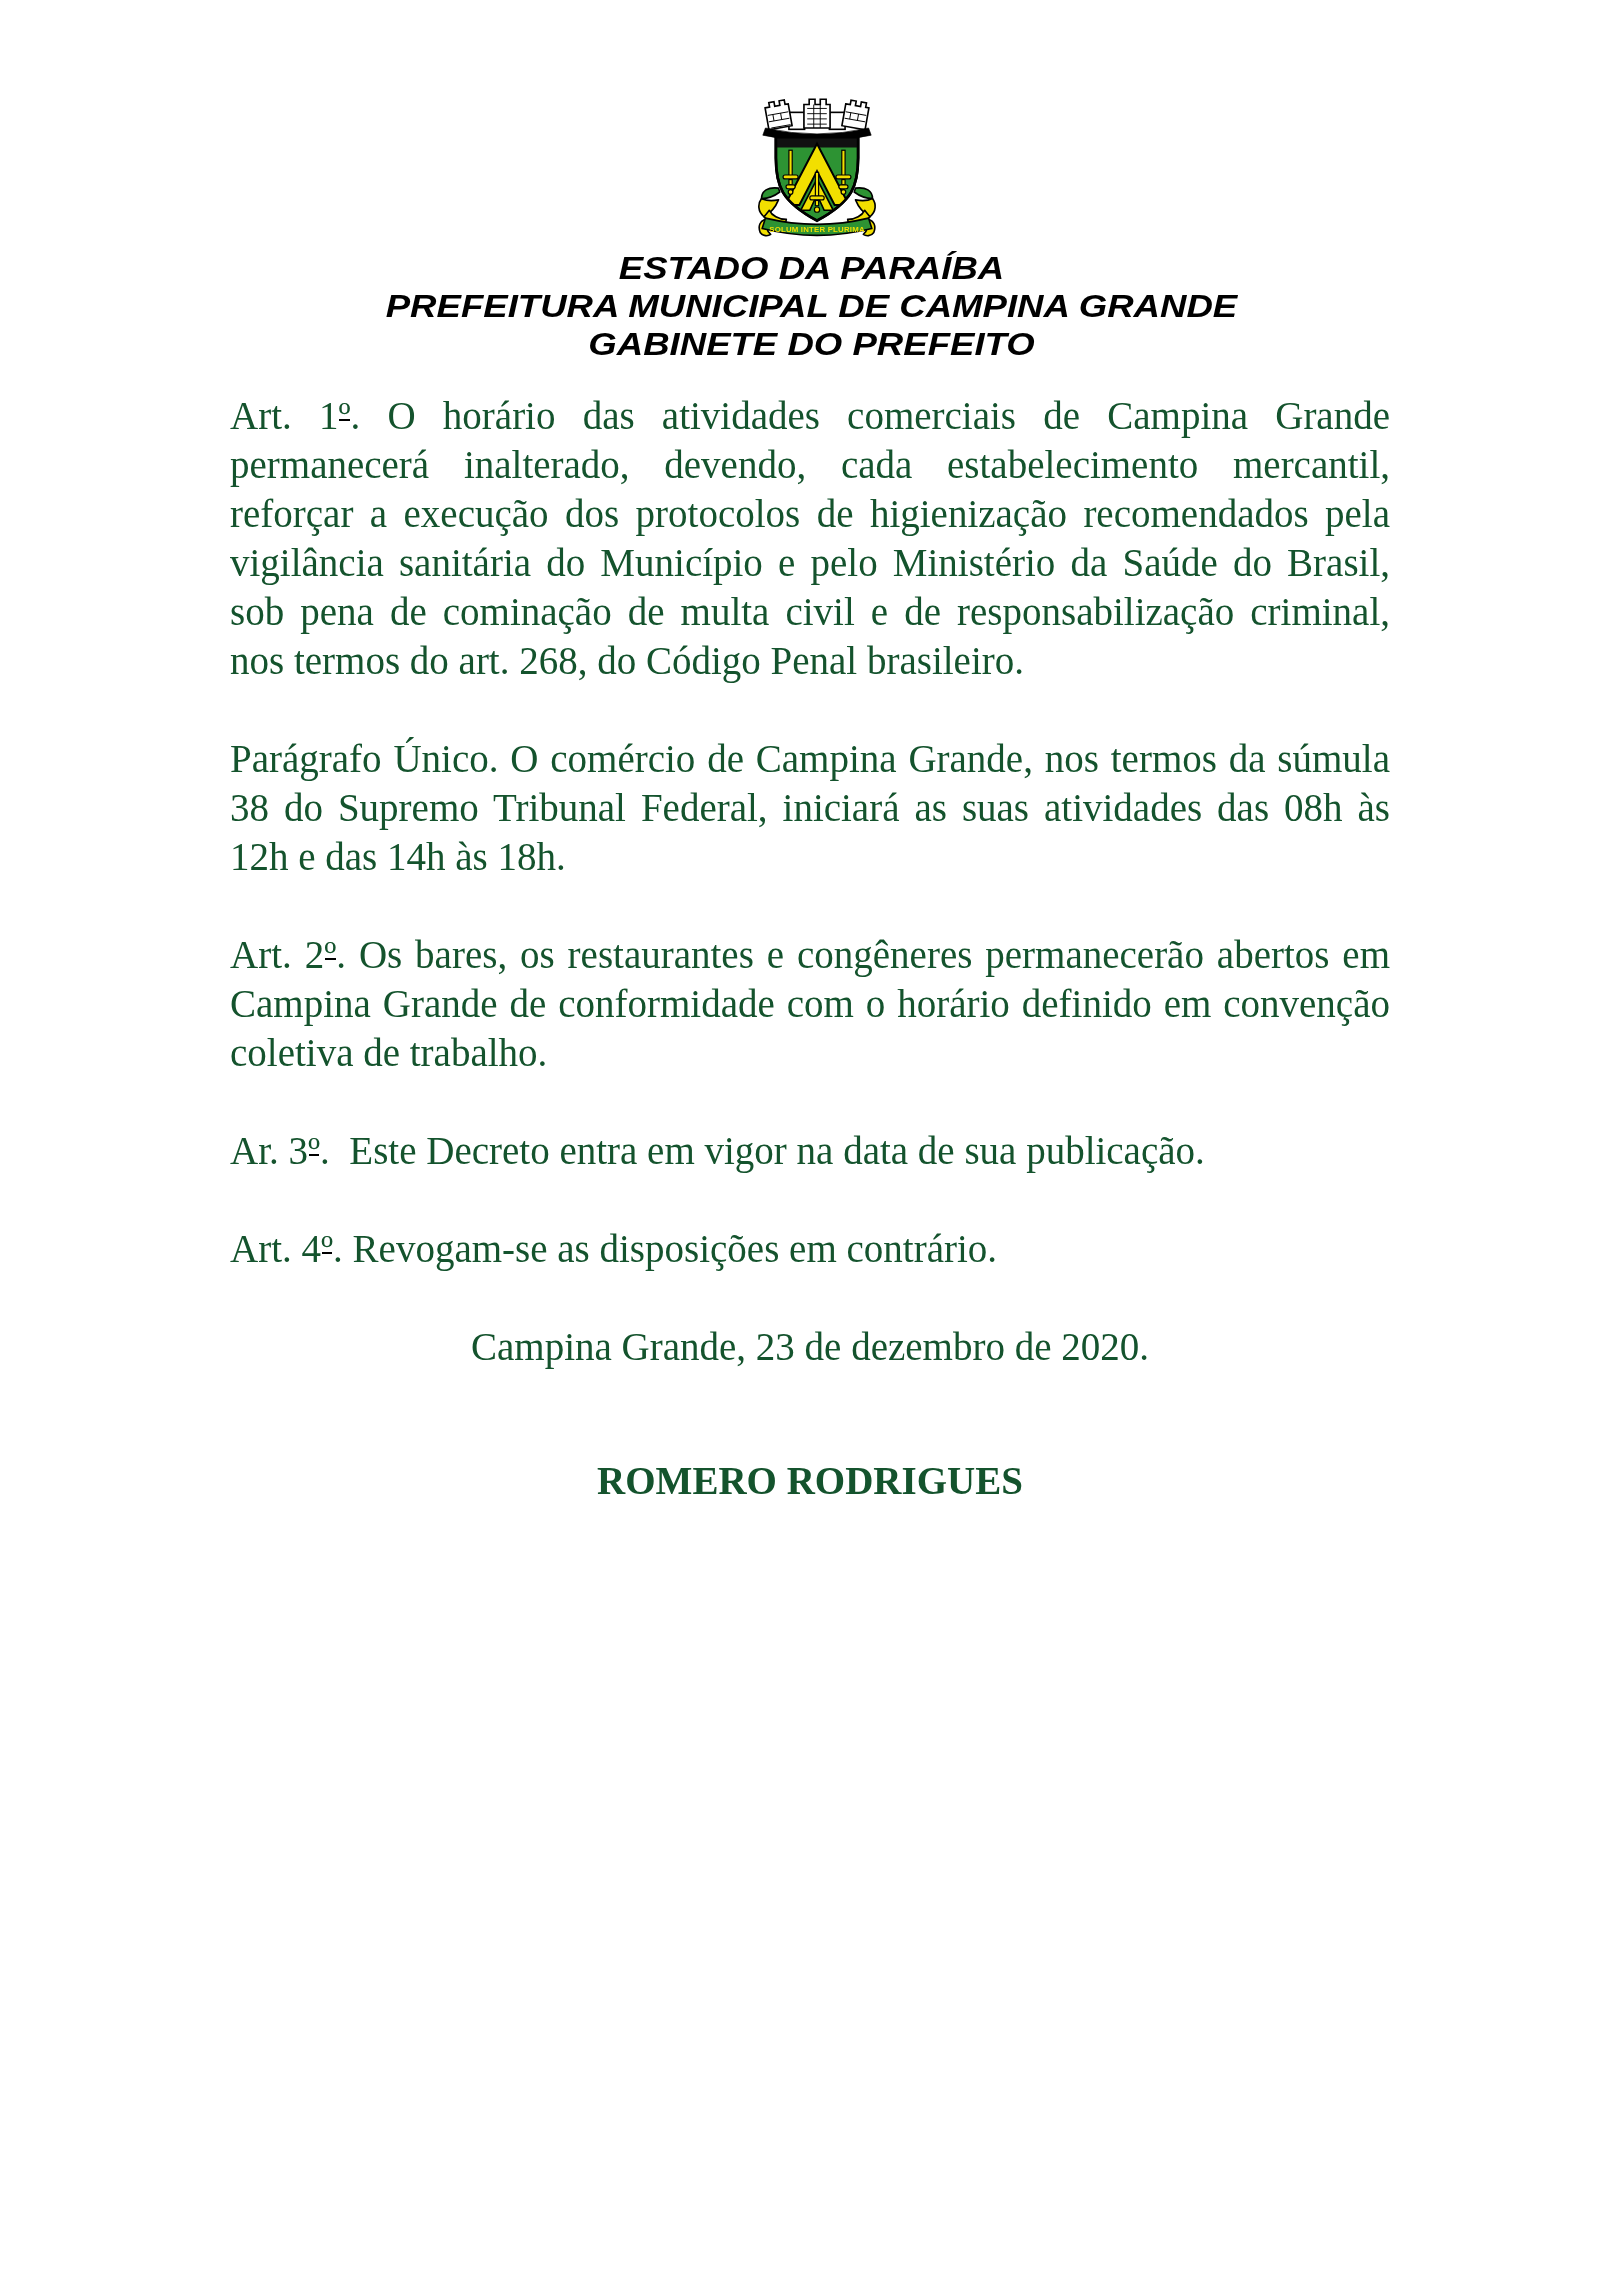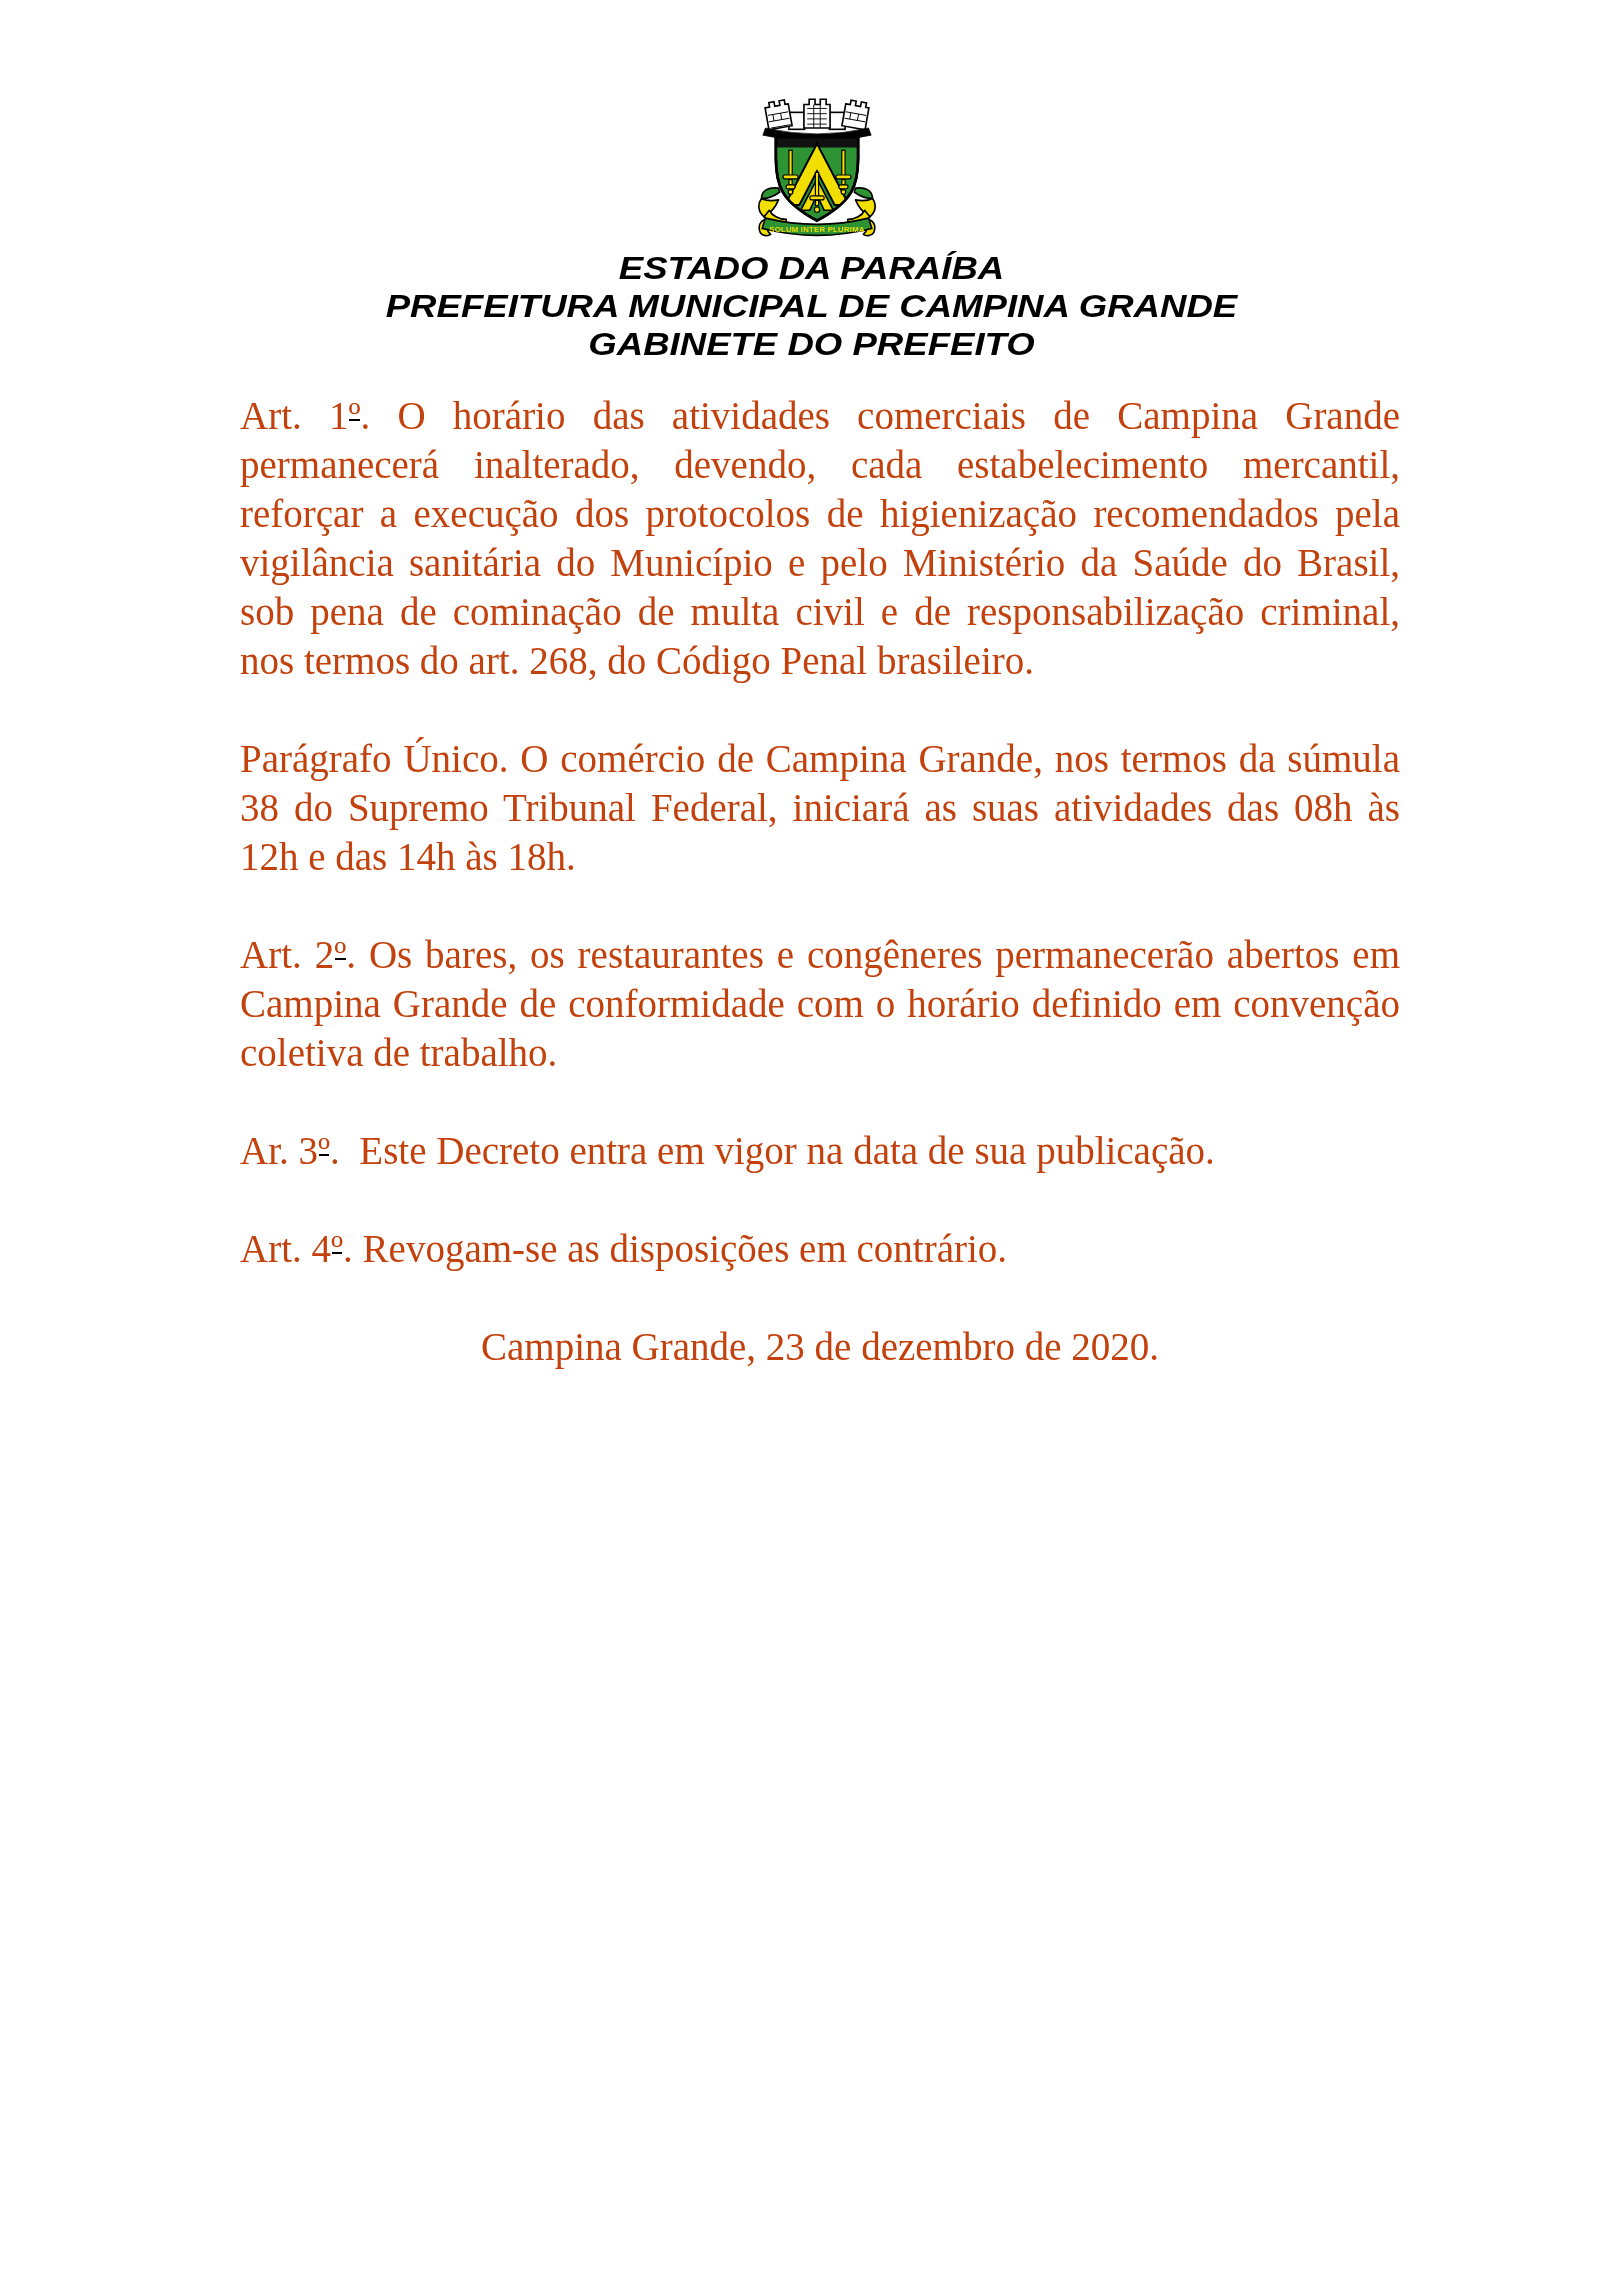--- a/index.html
+++ b/index.html
@@ -34,26 +34,26 @@
   }
   .letterhead-text .lh-line{
     transform:scaleX(1.18);
     transform-origin:50% 50%;
     white-space:nowrap;
   }
   
   .doc-body{
     position:absolute;
     top:391px;
-    left:240px;
+    left:230px;
     width:1160px;
     font-family:"Liberation Serif",serif;
     font-size:39px;
     line-height:49px;
-    color:#c2410c;
+    color:#14532d;
   }
   .para{
     margin:0 0 49px 0;
     text-align:justify;
   }
   .ord{position:relative;}
   .ord::after{
     content:"";
     position:absolute;
     left:6%;
@@ -166,17 +166,18 @@
 
     <p class="para"><span>Art. 2</span><span class="ord">º</span><span>. Os bares, os restaurantes e congêneres permanecerão abertos em Campina Grande de conformidade com o horário definido em convenção coletiva de trabalho.</span></p>
 
     <p class="para"><span>Ar. 3</span><span class="ord">º</span><span>. &nbsp;Este Decreto entra em vigor na data de sua publicação.</span></p>
 
     <p class="para"><span>Art. 4</span><span class="ord">º</span><span>. Revogam-se as disposições em contrário.</span></p>
 
     <p class="date-line">Campina Grande, 23 de dezembro de 2020.</p>
 
     <div class="signature">
+      <p class="sig-name">ROMERO RODRIGUES</p>
     </div>
 
   </div>
 </div>
 
 
 </body></html>

